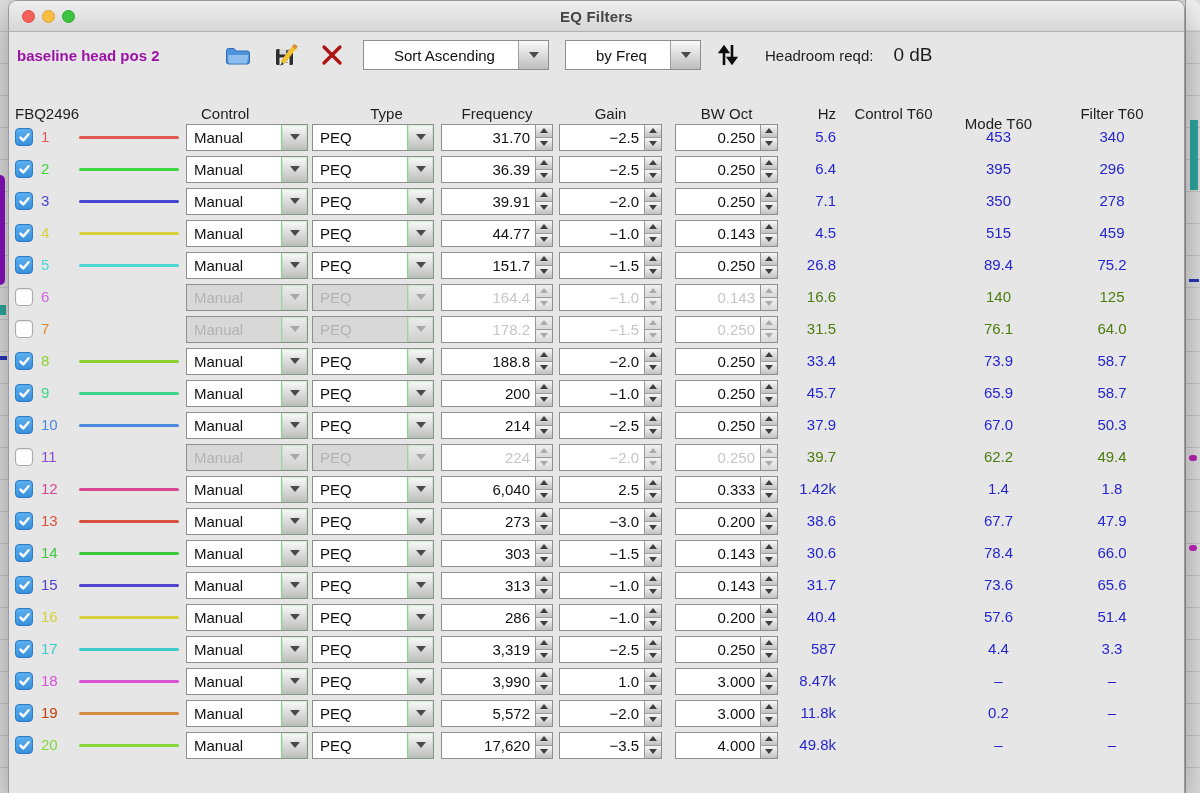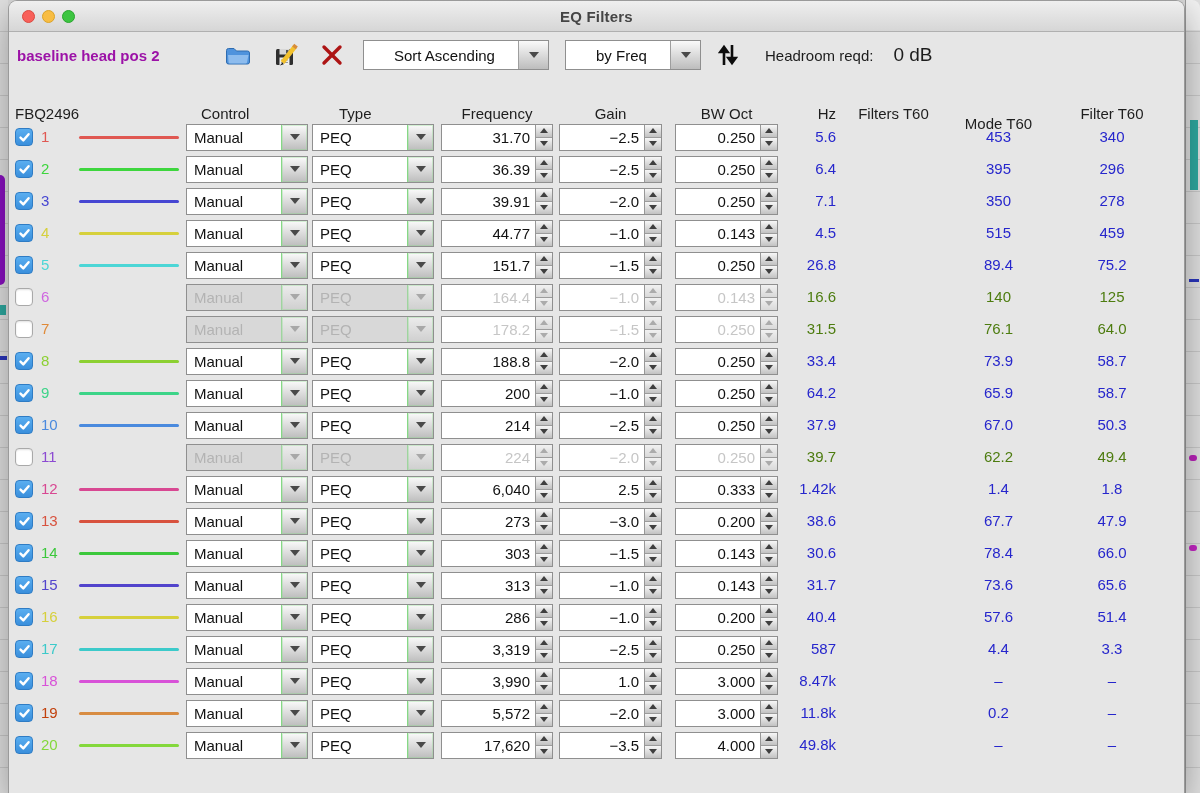--- a/index.html
+++ b/index.html
@@ -82,21 +82,21 @@
   
   .table { margin-top:17px; }
   .grid {
     display:grid;
     grid-template-columns:6px 26px 30px 110px 5px 122px 4px 122px 7px 112px 6px 103px 13px 103px 68px 95px 115px 112px;
     align-items:center;
   }
   .thead { height:26px; font-size:15px; color:#1e1e1e; }
   .h-device { grid-column:1 / 5; padding-left:6px; }
   .h-control{ grid-column:6; padding-left:15px; }
-  .h-type   { grid-column:8; padding-left:27px; }
+  .h-type   { grid-column:8; padding-left:27px;text-align:center; }
   .h-freq   { grid-column:10; text-align:center; }
   .h-gain   { grid-column:12; text-align:center; }
   .h-bw     { grid-column:14; text-align:center; }
   .h-hz     { grid-column:15; text-align:right; padding-right:10px; }
   .h-target { grid-column:16; text-align:center; }
   .h-mode   { grid-column:17; text-align:center;margin-top:20px; }
   .h-filter { grid-column:18; text-align:center; }
 
   .row { height:32px; }
   .checkbox {
@@ -218,21 +218,21 @@
 
   <div class="table">
     <div class="grid thead">
       <span class="h-device">FBQ2496</span>
       <span class="h-control">Control</span>
       <span class="h-type">Type</span>
       <span class="h-freq">Frequency</span>
       <span class="h-gain">Gain</span>
       <span class="h-bw">BW Oct</span>
       <span class="h-hz">Hz</span>
-      <span class="h-target">Filters T60</span>
+      <span class="h-target">Control T60</span>
       <span class="h-mode">Mode T60</span>
       <span class="h-filter">Filter T60</span>
     </div>
     <div>
   <div class="grid row">
     <div></div>
     <div>
             <span class="checkbox checked">
       <svg class="check" width="13" height="13" viewBox="0 0 13 13">
                 <path d="M2.5 6.6 L5.3 9.4 L10.6 3.2" fill="none" stroke="#fff" stroke-width="2.4" stroke-linecap="round" stroke-linejoin="round"></path>
@@ -924,21 +924,21 @@
       <span class="spin-btns">
         <span class="spin-b up">
                   <i class="tri-up-s"></i>
                 </span>
         <span class="spin-b dn">
                   <i class="tri-dn-s"></i>
                 </span>
       </span>
     </div>
           </div>
-    <div class="hz-cell"><span class="blueval hz-val">64.2</span></div>
+    <div class="hz-cell"><span class="blueval hz-val">45.7</span></div>
     <div class="target-cell"><span class="blueval target-val"></span></div>
     <div class="mode-cell"><span class="blueval mode-val">65.9</span></div>
     <div class="filter-cell"><span class="blueval filter-val">58.7</span></div>
   </div>
 
   <div class="grid row">
     <div></div>
     <div>
             <span class="checkbox checked">
       <svg class="check" width="13" height="13" viewBox="0 0 13 13">

